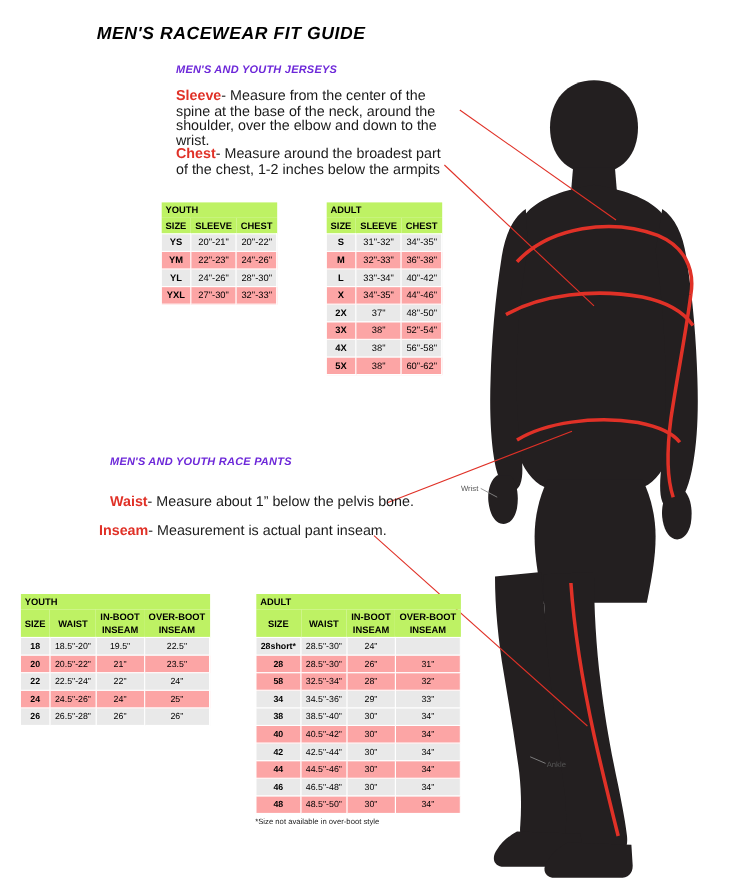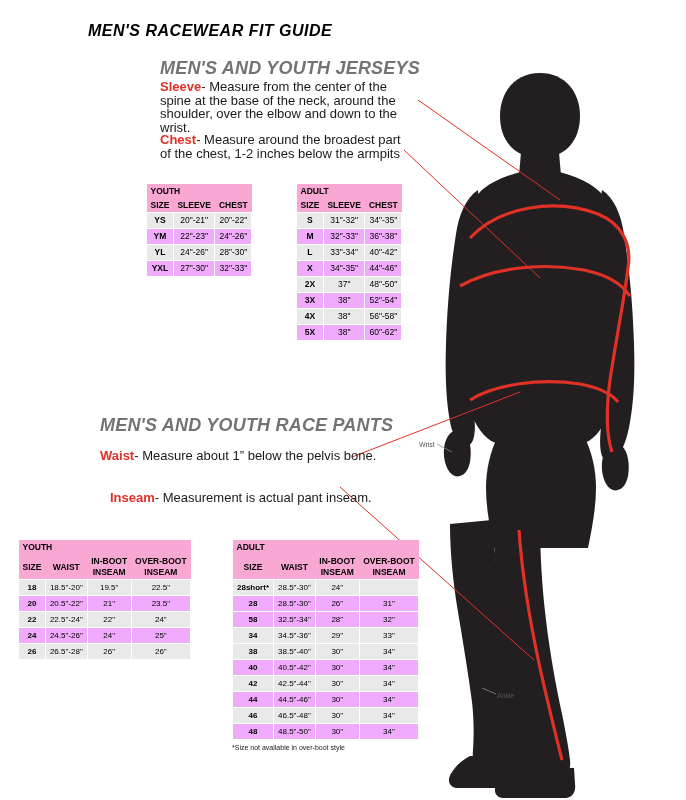--- a/index.html
+++ b/index.html
@@ -27,74 +27,74 @@
     left: 88px;
     top: 22px;
     font-size: 16px;
     font-weight: bold;
     font-style: italic;
     letter-spacing: 0.5px;
     color: #000;
   }
   .section-title {
     position: absolute;
-    font-size: 18px;
+    font-size: 10px;
     font-weight: bold;
     font-style: italic;
     letter-spacing: 0.2px;
-    color: #737373;
+    color: #6d28d9;
   }
   #jersey-title { left: 160px; top: 58px; }
   #pants-title  { left: 100px; top: 415px; }
 
   
   .desc {
     position: absolute;
     font-size: 13px;
     line-height: 13.5px;
     color: #1a1a1a;
   }
   .desc .kw {
     color: #e03127;
     font-weight: bold;
   }
   #sleeve-desc { left: 160px; top: 80px; width: 260px; }
   #chest-desc  { left: 160px; top: 133px; width: 245px; }
   #waist-desc  { left: 100px; top: 449px; width: 300px; }
-  #inseam-desc { left: 110px; top: 475px; width: 300px; margin-top: 16px; }
+  #inseam-desc { left: 90px; top: 475px; width: 300px; }
 
   
   .tbl-wrap { position: absolute; }
   table.size-table {
     border-collapse: collapse;
     font-size: 8.5px;
   }
   table.size-table th, table.size-table td {
     border: 1px solid #ffffff;
     padding: 2px 4px;
     text-align: center;
     white-space: nowrap;
     line-height: 11px;
   }
   table.size-table tr.hdr th {
-    background: #f9a8d4;
+    background: #bef264;
     font-weight: bold;
     font-size: 8.5px;
     border: none;
     text-align: center;
     padding-bottom: 1px;
   }
   table.size-table tr.hdr th.lbl {
     text-align: left;
   }
   table.size-table tbody td {
     background: #e9e9e9;
   }
   table.size-table tbody tr.alt td {
-    background: #f0abfc;
+    background: #fca5a5;
   }
   table.size-table tbody td.size-col {
     font-weight: bold;
   }
   .footnote {
     position: absolute;
     font-size: 7px;
     color: #222;
   }
 

